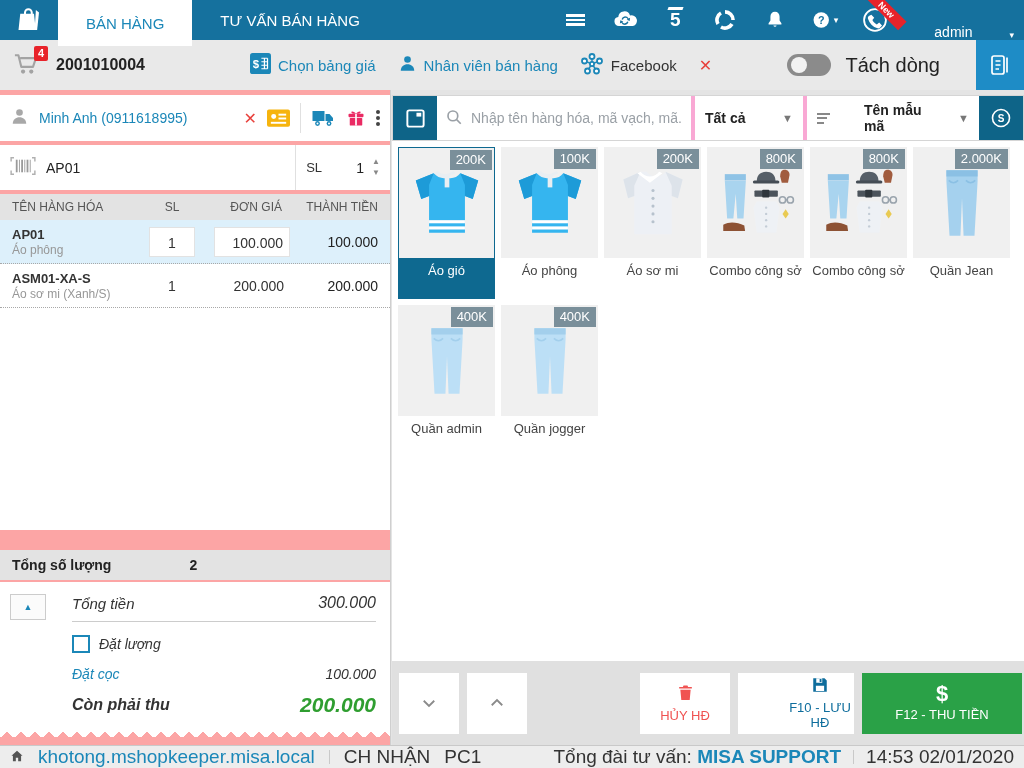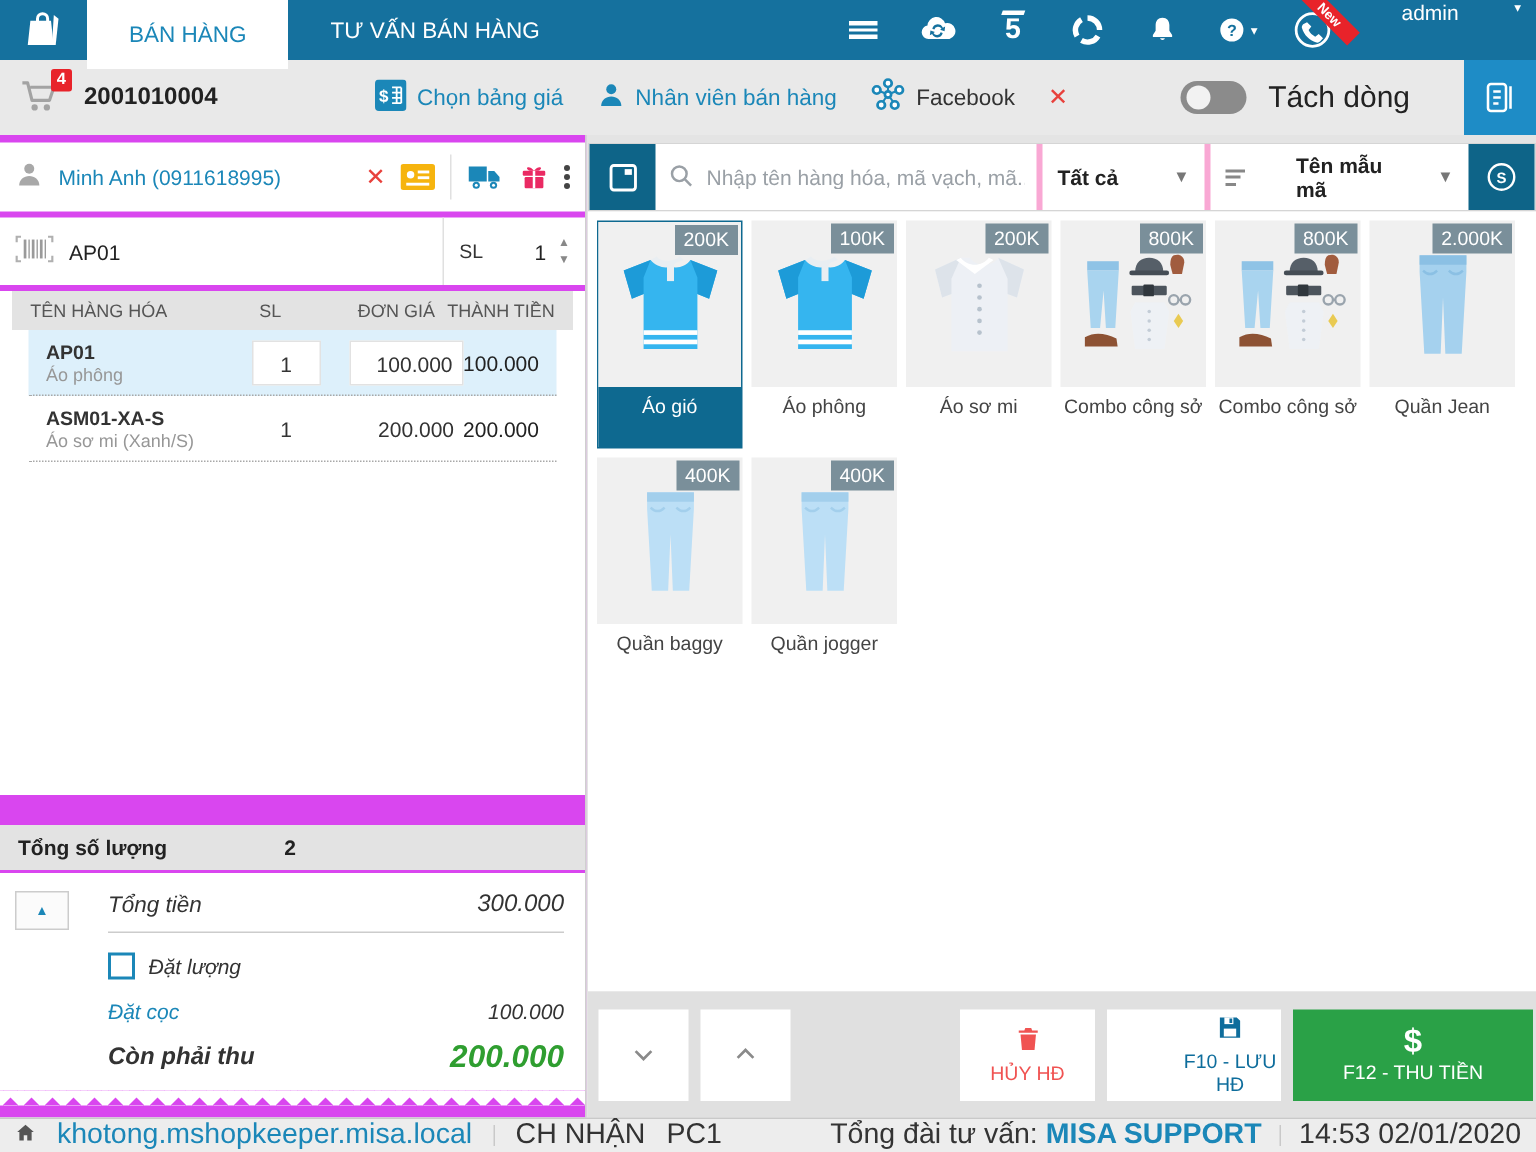--- a/index.html
+++ b/index.html
@@ -13,57 +13,57 @@
   .tabs { display:flex; height:46px; }
   .tab { height:40px; display:flex; align-items:center; padding:0 28px; color:#fff; font-size:15px; cursor:pointer; white-space:nowrap; }
   .tab.active { height:46px; background:#fff; color:#1b87b8; }
   .topbar-icons { margin-left:auto; display:flex; align-items:center; gap:24px; height:40px; padding-right:6px; }
   .tb-icon { width:26px; height:26px; display:flex; align-items:center; justify-content:center; position:relative; cursor:pointer; }
   .hamburger span { display:block; width:19px; height:2.5px; background:#fff; margin:2px 0; }
   .five { color:#fff; font-weight:bold; font-size:19px; border-bottom:0; position:relative; }
   .five::before { content:""; position:absolute; top:-2px; left:-2px; right:-2px; height:3px; background:#fff; transform:skewX(-20deg); }
   .caret { font-size:9px; color:#fff; margin-left:3px; }
   .ribbon { position:absolute; top:-3px; right:-20px; background:#e8232a; color:#fff; font-size:9px; font-weight:bold; padding:1px 13px; transform:rotate(45deg); }
-  .user-area { display:flex; align-items:flex-start; color:#fff; font-size:14px; padding:0 10px 0 40px; gap:34px; cursor:pointer; }
+  .user-area { display:flex; align-items:flex-end; color:#fff; font-size:14px; padding:0 10px 0 40px; gap:34px; cursor:pointer; }
 
   
   .orderbar { height:50px; background:#e9e9e9; display:flex; align-items:center; padding-left:12px; position:relative; z-index:5; }
   .cart-wrap { position:relative; width:30px; height:30px; }
   .cart-badge { position:absolute; top:-4px; right:-6px; background:#e8232a; color:#fff; font-size:11px; font-weight:bold; padding:0 4px; line-height:15px; border-radius:2px; }
   .order-number { font-weight:bold; font-size:16px; margin-left:14px; color:#222; }
   .ob-links { display:flex; align-items:center; gap:22px; margin-left:105px; }
   .ob-link { display:flex; align-items:center; gap:7px; cursor:pointer; font-size:15px; color:#1b87b8; }
   .ob-link.dark { color:#333; }
   .red-x { color:#e8413c; font-weight:bold; font-size:16px; cursor:pointer; }
   .ob-right { margin-left:auto; display:flex; align-items:center; gap:14px; height:100%; }
   .toggle { width:44px; height:22px; border-radius:11px; background:#8b8b8b; position:relative; cursor:pointer; }
   .toggle .knob { position:absolute; top:3px; left:4px; width:16px; height:16px; border-radius:50%; background:#f2f2f2; }
   .toggle-label { font-size:20px; color:#222; margin-right:22px; }
   .doc-btn { width:48px; height:50px; background:#1e8cc6; display:flex; align-items:center; justify-content:center; cursor:pointer; }
 
   
   .main { flex:1; display:flex; min-height:0; }
-  .left { width:391px; border-right:1px solid #cfcfcf; display:flex; flex-direction:column; padding-top:5px; background:#d946ef; }
+  .left { width:391px; border-right:1px solid #cfcfcf; display:flex; flex-direction:column; padding-top:5px; background:#fca5a5; }
   .card { background:#fff; margin-bottom:4px; }
 
   .customer { height:46px; display:flex; align-items:center; padding:0 10px; gap:10px; }
   .cust-name { color:#1b87b8; font-size:14px; flex:1; cursor:pointer; }
   .v-div { width:1px; height:30px; background:#e0e0e0; }
   .kebab span { display:block; width:4px; height:4px; border-radius:50%; background:#444; margin:2px 0; }
   .icon-btn { cursor:pointer; display:flex; align-items:center; }
 
   .barcode-row { height:45px; display:flex; align-items:center; padding:0 10px; }
   .bc-input { flex:1; border:0; font-size:14px; color:#222; margin-left:10px; outline:none; background:transparent; }
   .sl-sep { width:1px; height:45px; background:#e0e0e0; margin-right:10px; }
   .sl-label { font-size:13px; color:#333; }
   .sl-value { width:42px; text-align:right; font-size:14px; color:#222; }
   .spin { display:flex; flex-direction:column; margin-left:8px; gap:5px; }
   .spin span { font-size:8px; color:#888; line-height:6px; cursor:pointer; }
 
-  .table-card { flex:1; display:flex; flex-direction:column; margin-bottom:20px; background:#fff;align-items:center; }
+  .table-card { flex:1; display:flex; flex-direction:column; margin-bottom:20px; background:#fff; }
   .thead { height:26px; background:#e3e3e3; display:grid; grid-template-columns:134px 52px 92px 1fr; align-items:center; padding:0 12px; font-size:12px; color:#555; }
   .thead .h-qty { text-align:center; } .thead .h-price { text-align:right; padding-right:8px; } .thead .h-total { text-align:right; }
   .crow { display:grid; grid-template-columns:134px 52px 92px 1fr; align-items:center; min-height:44px; padding:0 12px; border-bottom:1px dotted #a8a8a8; cursor:pointer; background:#fff; }
   .crow.sel { background:#ddf0fb; }
   .c-code { font-size:13px; font-weight:bold; color:#333; }
   .c-sub { font-size:12px; color:#979797; margin-top:1px; }
   .c-qty { text-align:center; } .c-price { text-align:right; } .c-total { text-align:right; font-size:14px; color:#222; }
   .vb-qty { display:inline-block; width:46px; height:30px; line-height:30px; text-align:center; font-size:14px; }
   .vb-price { display:inline-block; width:76px; height:30px; line-height:30px; text-align:right; padding-right:6px; font-size:14px; }
   .crow.editable .vb-qty, .crow.editable .vb-price { background:#fff; border:1px solid #e2e2e2; }
@@ -579,21 +579,21 @@
     <div class="tile-img">
       <span class="badge-price">400K</span>
       <span class="tile-icon">
                 <svg viewBox="0 0 100 100">
                   <path d="M30 8h40v14l-4 70H52l-2-48-2 48H34l-4-70z" fill="#bcdff6"></path>
                   <rect x="30" y="8" width="40" height="8" fill="#a3cfec"></rect>
                   <path d="M33 21q6 6 12 0M55 21q6 6 12 0" stroke="#a3cfec" fill="none" stroke-width="2"></path>
                 </svg>
               </span>
     </div>
-    <div class="tile-caption">Quần baggy</div>
+    <div class="tile-caption">Quần admin</div>
   </div>
           <div class="tile">
     <div class="tile-img">
       <span class="badge-price">400K</span>
       <span class="tile-icon">
                 <svg viewBox="0 0 100 100">
                   <path d="M30 8h40v14l-4 70H52l-2-48-2 48H34l-4-70z" fill="#bcdff6"></path>
                   <rect x="30" y="8" width="40" height="8" fill="#a3cfec"></rect>
                   <path d="M33 21q6 6 12 0M55 21q6 6 12 0" stroke="#a3cfec" fill="none" stroke-width="2"></path>
                 </svg>

